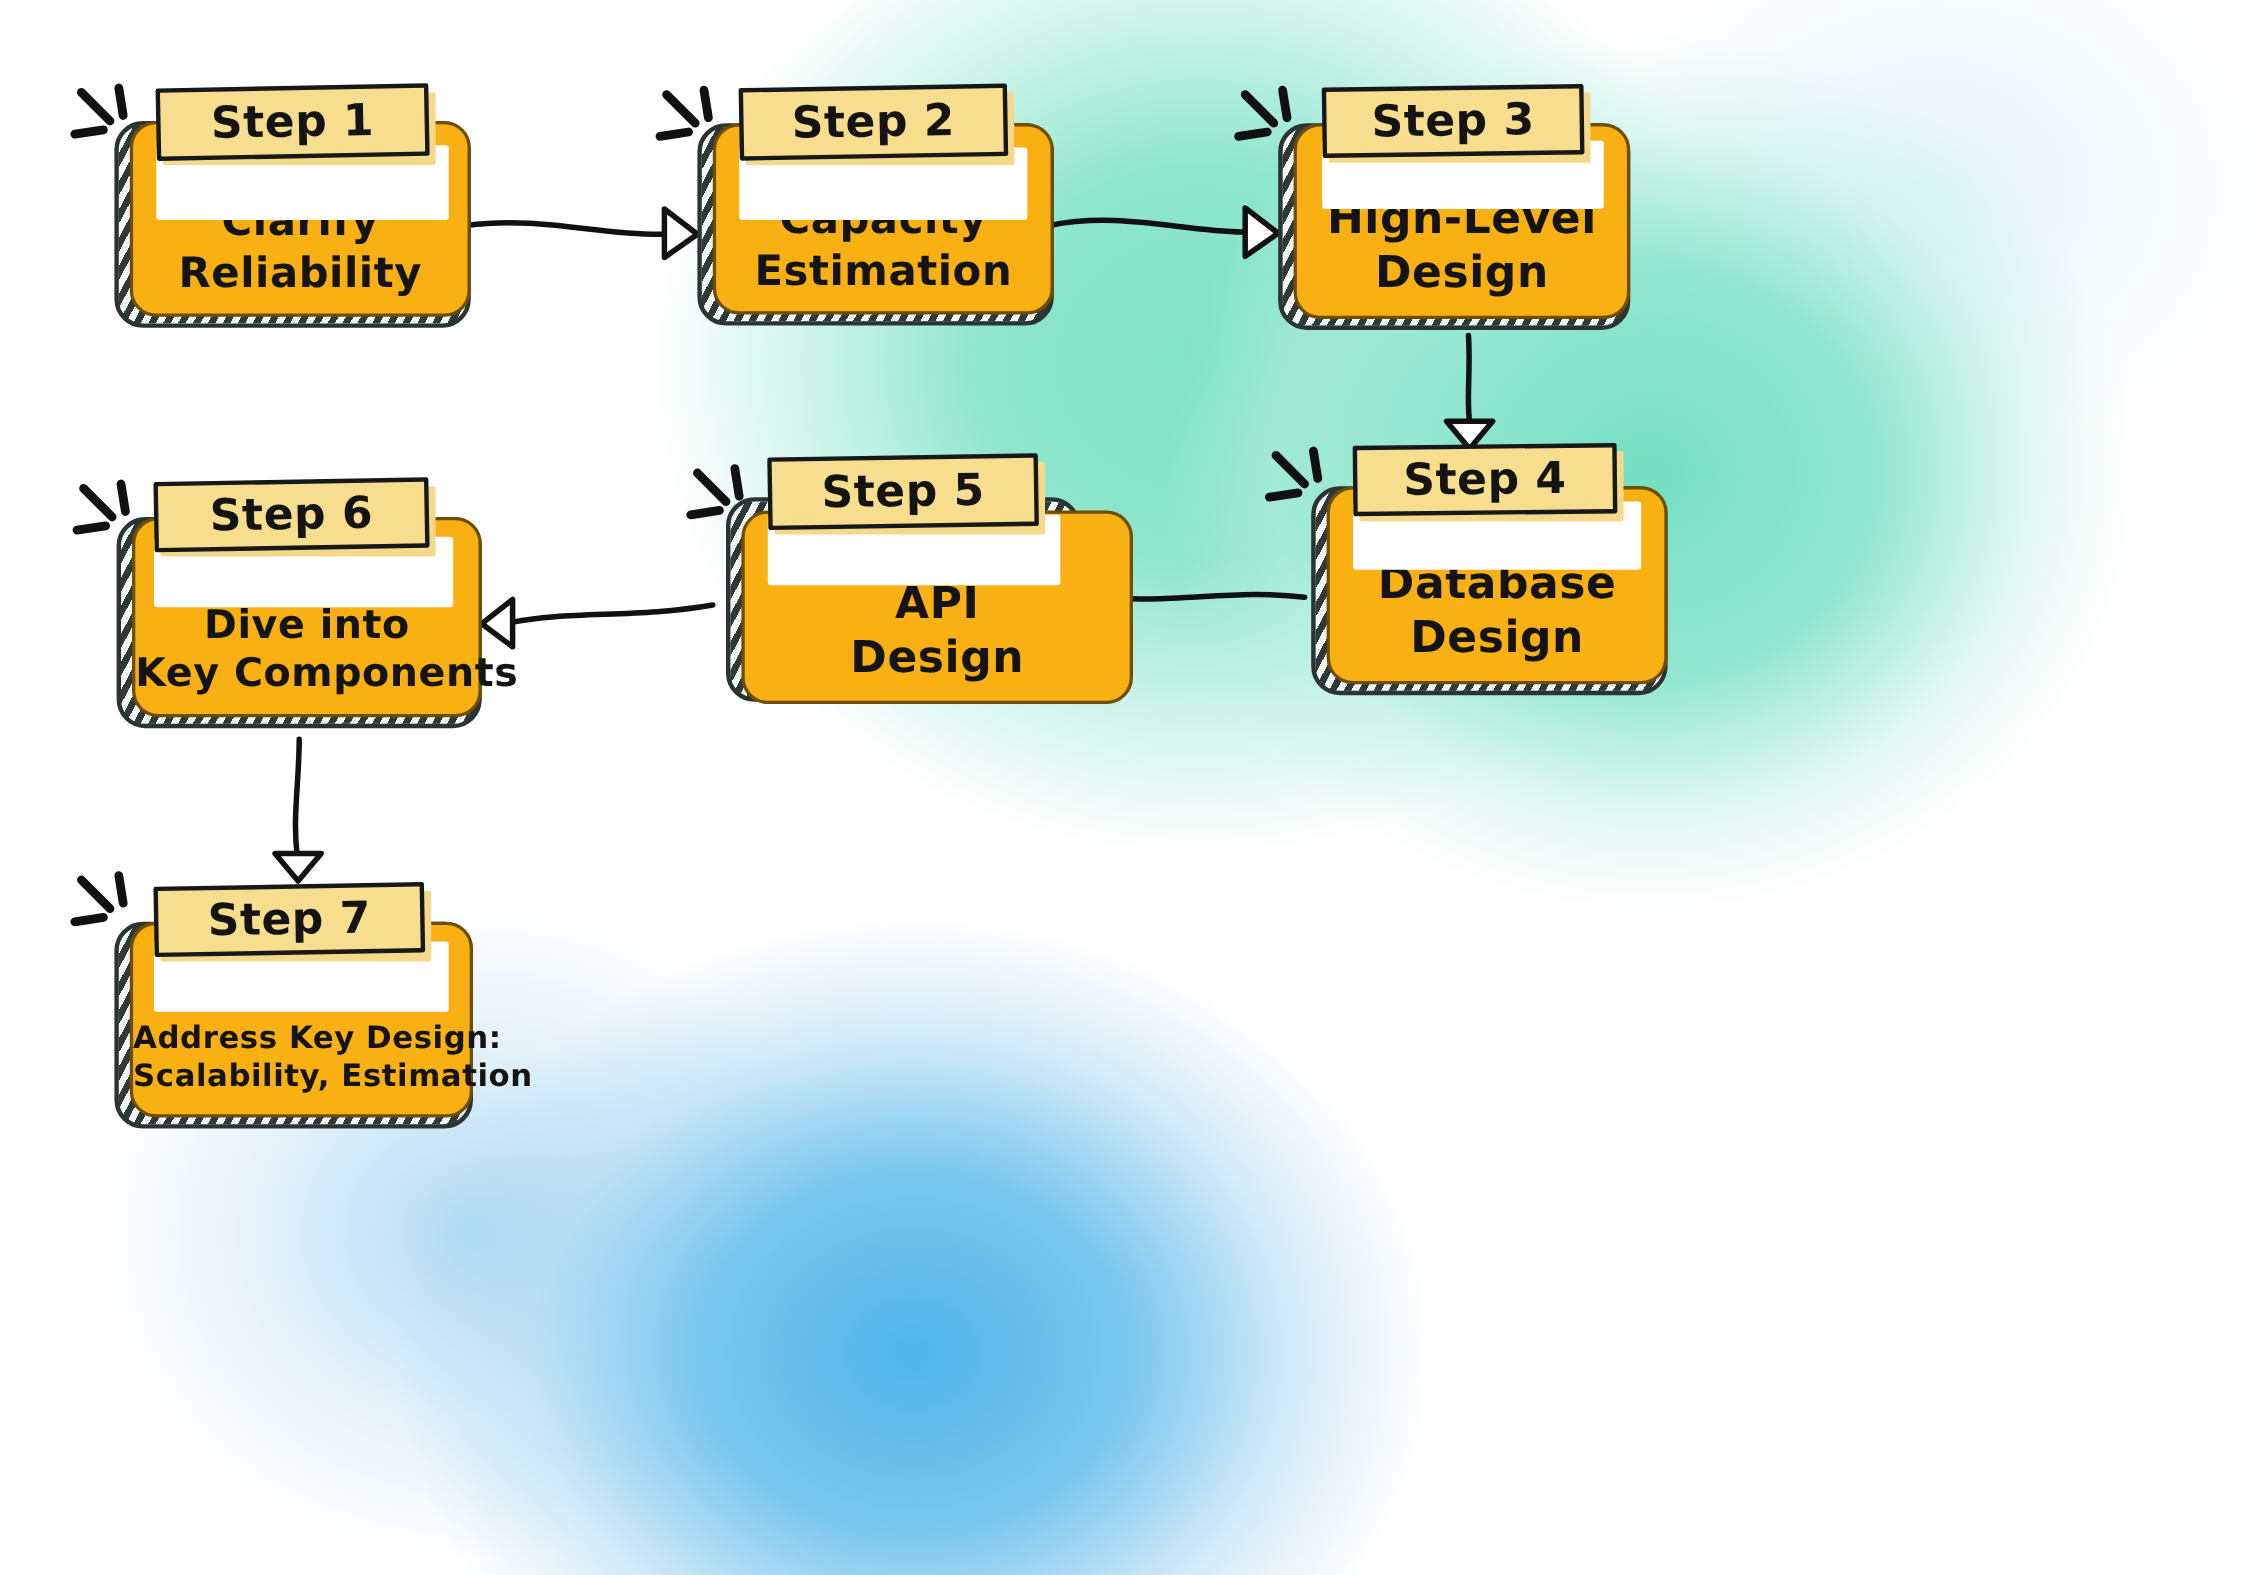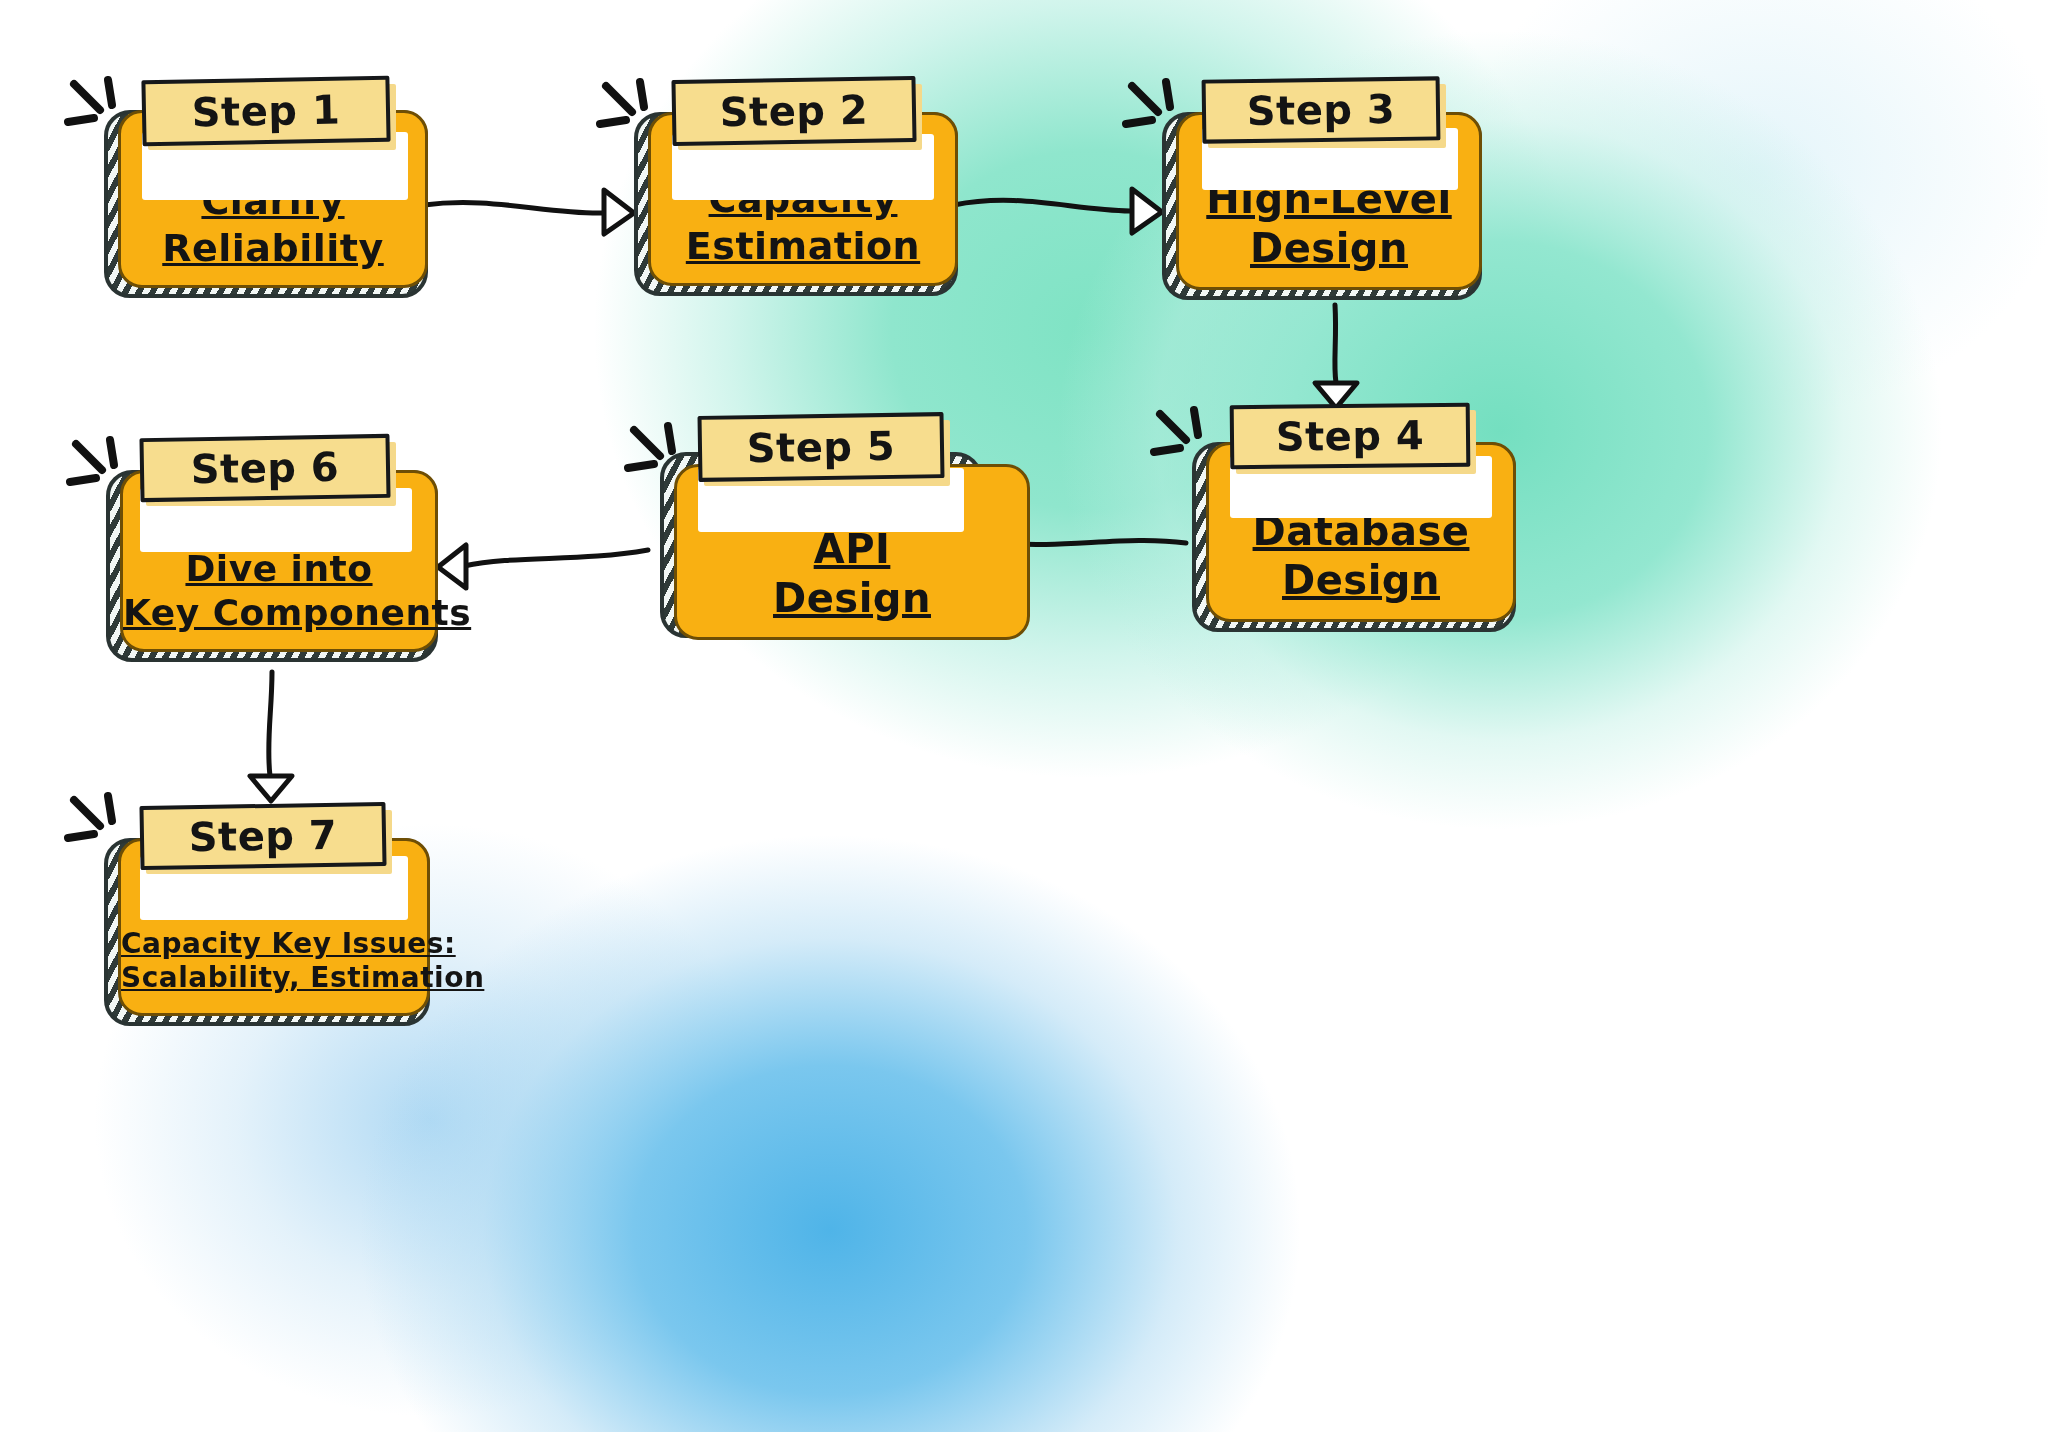--- a/index.html
+++ b/index.html
@@ -68,21 +68,21 @@
   }
   .node .body-inner{
     width:100%;
     text-align:center;
     color:#141414;
     font-family:"DejaVu Sans", sans-serif;
     font-weight:700;
     letter-spacing:0.5px;
     line-height:1.22;
   }
-  .node .body-inner .ln{display:block;white-space:nowrap;text-decoration:underline;}
+  .node .body-inner .ln{display:block;white-space:nowrap;}
 
   
   .node .paper{
     position:absolute;
     background:#ffffff;
     border-radius:3px;
   }
   
   .node .tab-shadow{
     position:absolute;
@@ -283,21 +283,21 @@
     <div class="tab-shadow" style="left:40px;top:-28px;width:250px;height:64px;"></div>
     <div class="tab" style="left:34px;top:-34px;width:250px;height:64px;transform:rotate(-1deg);">
       <span style="font-size:40px;">Step 6</span>
     </div>
   </div>
 
   <div class="node" id="n-step7" style="left:104px;top:838px;width:326px;height:188px;">
     <div class="hatch" style="width:326px;height:188px;"></div>
     <div class="body" style="left:14px;top:0px;width:312px;height:178px;padding-bottom:18px;">
       <div class="body-inner" style="font-size:28px;">
-        <span class="ln">Capacity Key Issues:</span>
+        <span class="ln">Address Key Design:</span>
         <span class="ln">Scalability, Estimation</span>
       </div>
     </div>
     <div class="paper" style="left:36px;top:18px;width:268px;height:64px;"></div>
     <div class="tab-shadow" style="left:42px;top:-28px;width:246px;height:64px;"></div>
     <div class="tab" style="left:36px;top:-34px;width:246px;height:64px;transform:rotate(-1deg);">
       <span style="font-size:40px;">Step 7</span>
     </div>
   </div>
 

